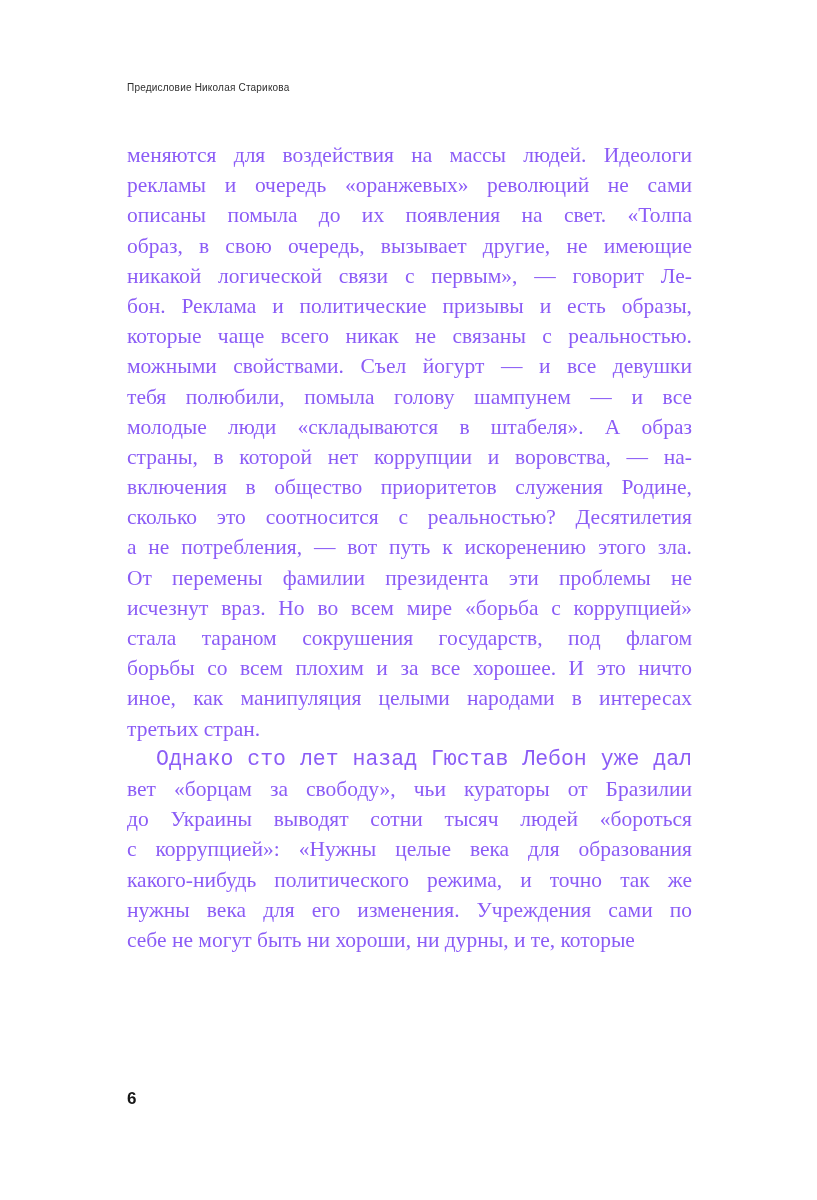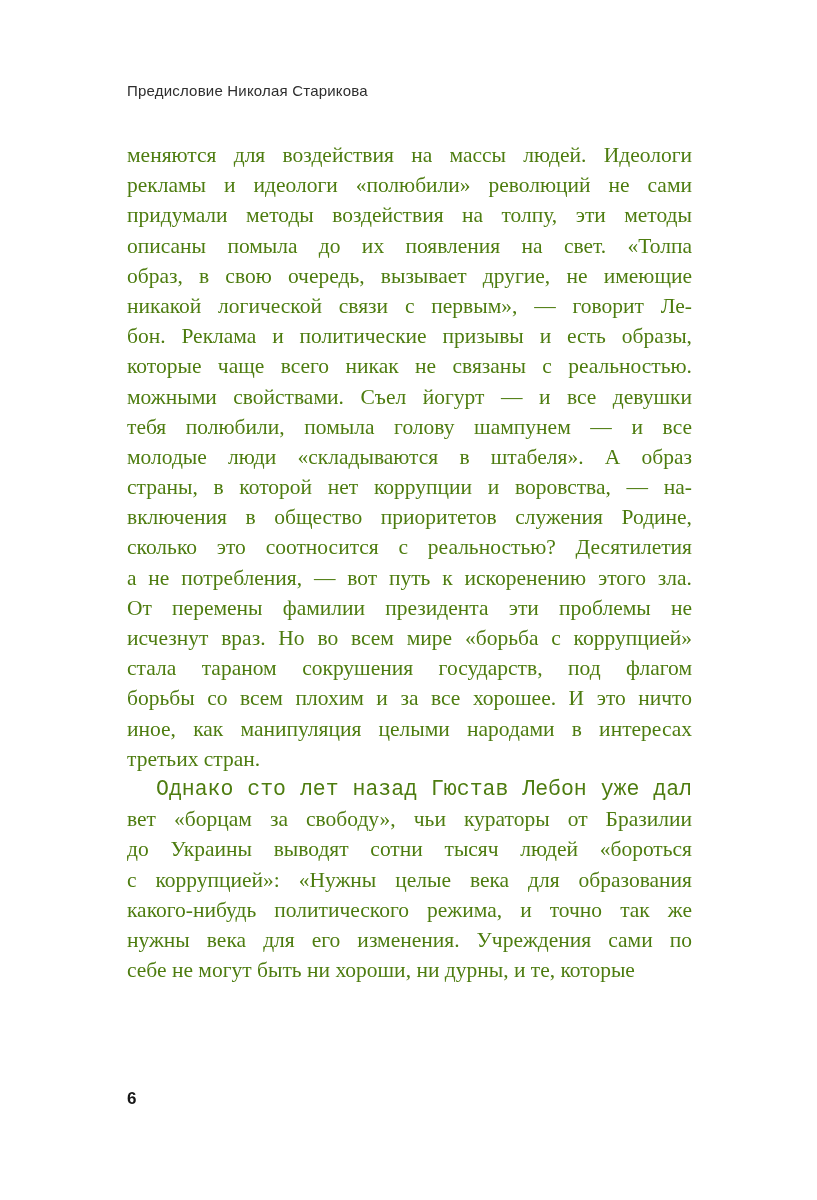--- a/index.html
+++ b/index.html
@@ -13,33 +13,33 @@
     height: 1200px;
     background: #ffffff;
     overflow: hidden;
   }
   .running-header {
     position: absolute;
     left: 127px;
     top: 82px;
     width: 565px;
     font-family: "Liberation Sans", sans-serif;
-    font-size: 15px;
+    font-size: 10px;
     font-weight: 400;
     color: #2e2e2e;
     letter-spacing: 0.2px;
   }
   .body-text {
     position: absolute;
     left: 127px;
     top: 140px;
     width: 565px;
     font-family: "Liberation Serif", "DejaVu Serif", serif;
     font-size: 21.5px;
-    color: #4d7c0f;
+    color: #8b5cf6;
   }
   .paragraph {
     margin: 0;
   }
   .line {
     line-height: 30.2px;
     height: 30.2px;
     text-align: justify;
     text-align-last: justify;
     overflow: hidden;
@@ -64,22 +64,21 @@
 </style>
 </head>
 <body>
 
 <div class="page">
   <div class="running-header">Предисловие Николая Старикова</div>
 
   <div class="body-text">
       <div class="paragraph">
         <div class="line">меняются для воздействия на массы людей. Идеологи</div>
-        <div class="line">рекламы и идеологи «полюбили» революций не сами</div>
-        <div class="line">придумали методы воздействия на толпу, эти методы</div>
+        <div class="line">рекламы и очередь «оранжевых» революций не сами</div>
         <div class="line">описаны помыла до их появления на свет. «Толпа</div>
         <div class="line">образ, в свою очередь, вызывает другие, не имеющие</div>
         <div class="line">никакой логической связи с первым», — говорит Ле-</div>
         <div class="line">бон. Реклама и политические призывы и есть образы,</div>
         <div class="line">которые чаще всего никак не связаны с реальностью.</div>
         <div class="line">можными свойствами. Съел йогурт — и все девушки</div>
         <div class="line">тебя полюбили, помыла голову шампунем — и все</div>
         <div class="line">молодые люди «складываются в штабеля». А образ</div>
         <div class="line">страны, в которой нет коррупции и воровства, — на-</div>
         <div class="line">включения в общество приоритетов служения Родине,</div>

